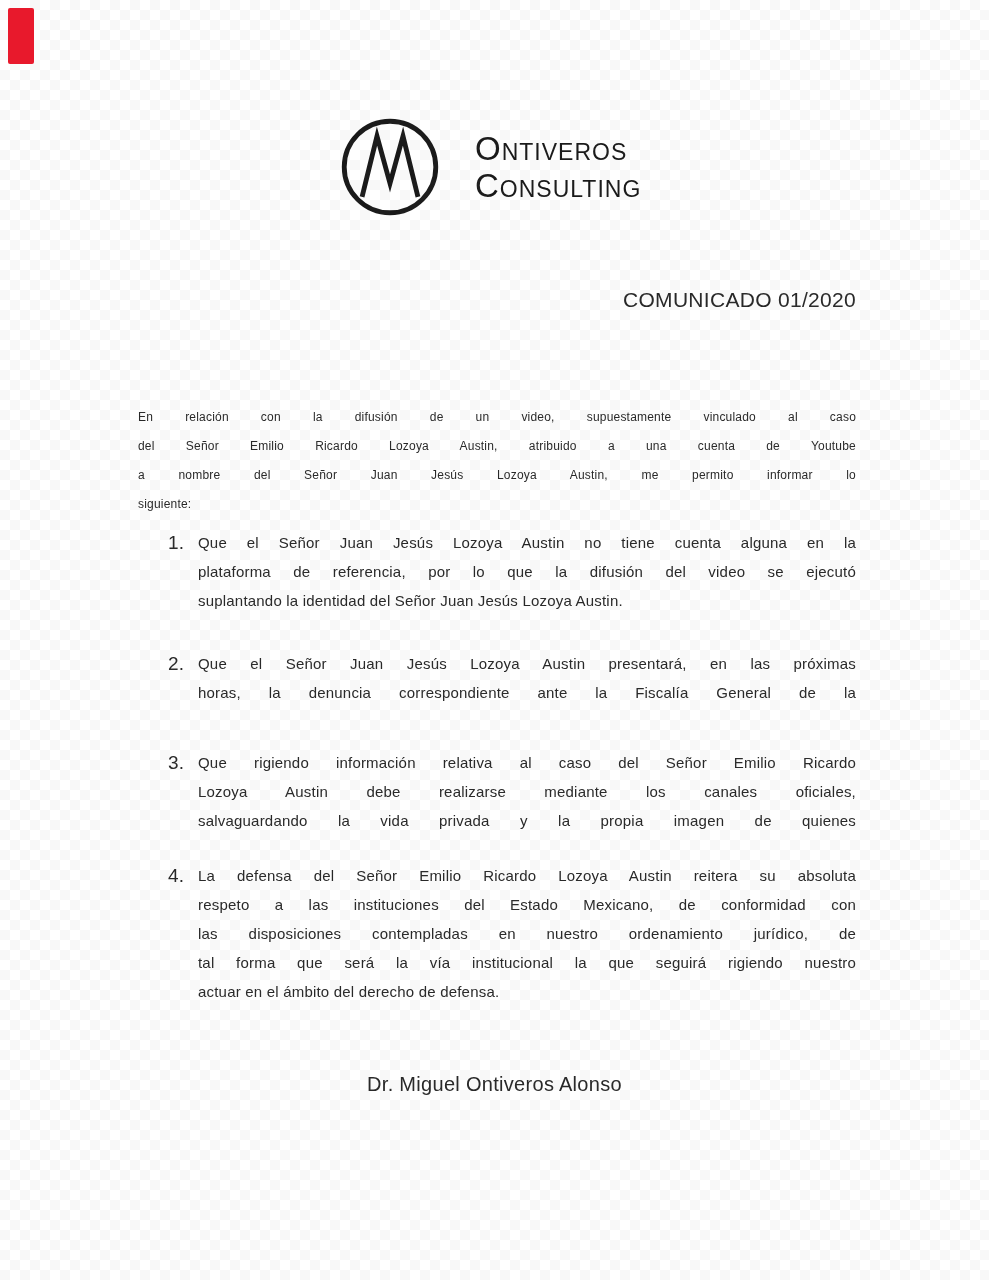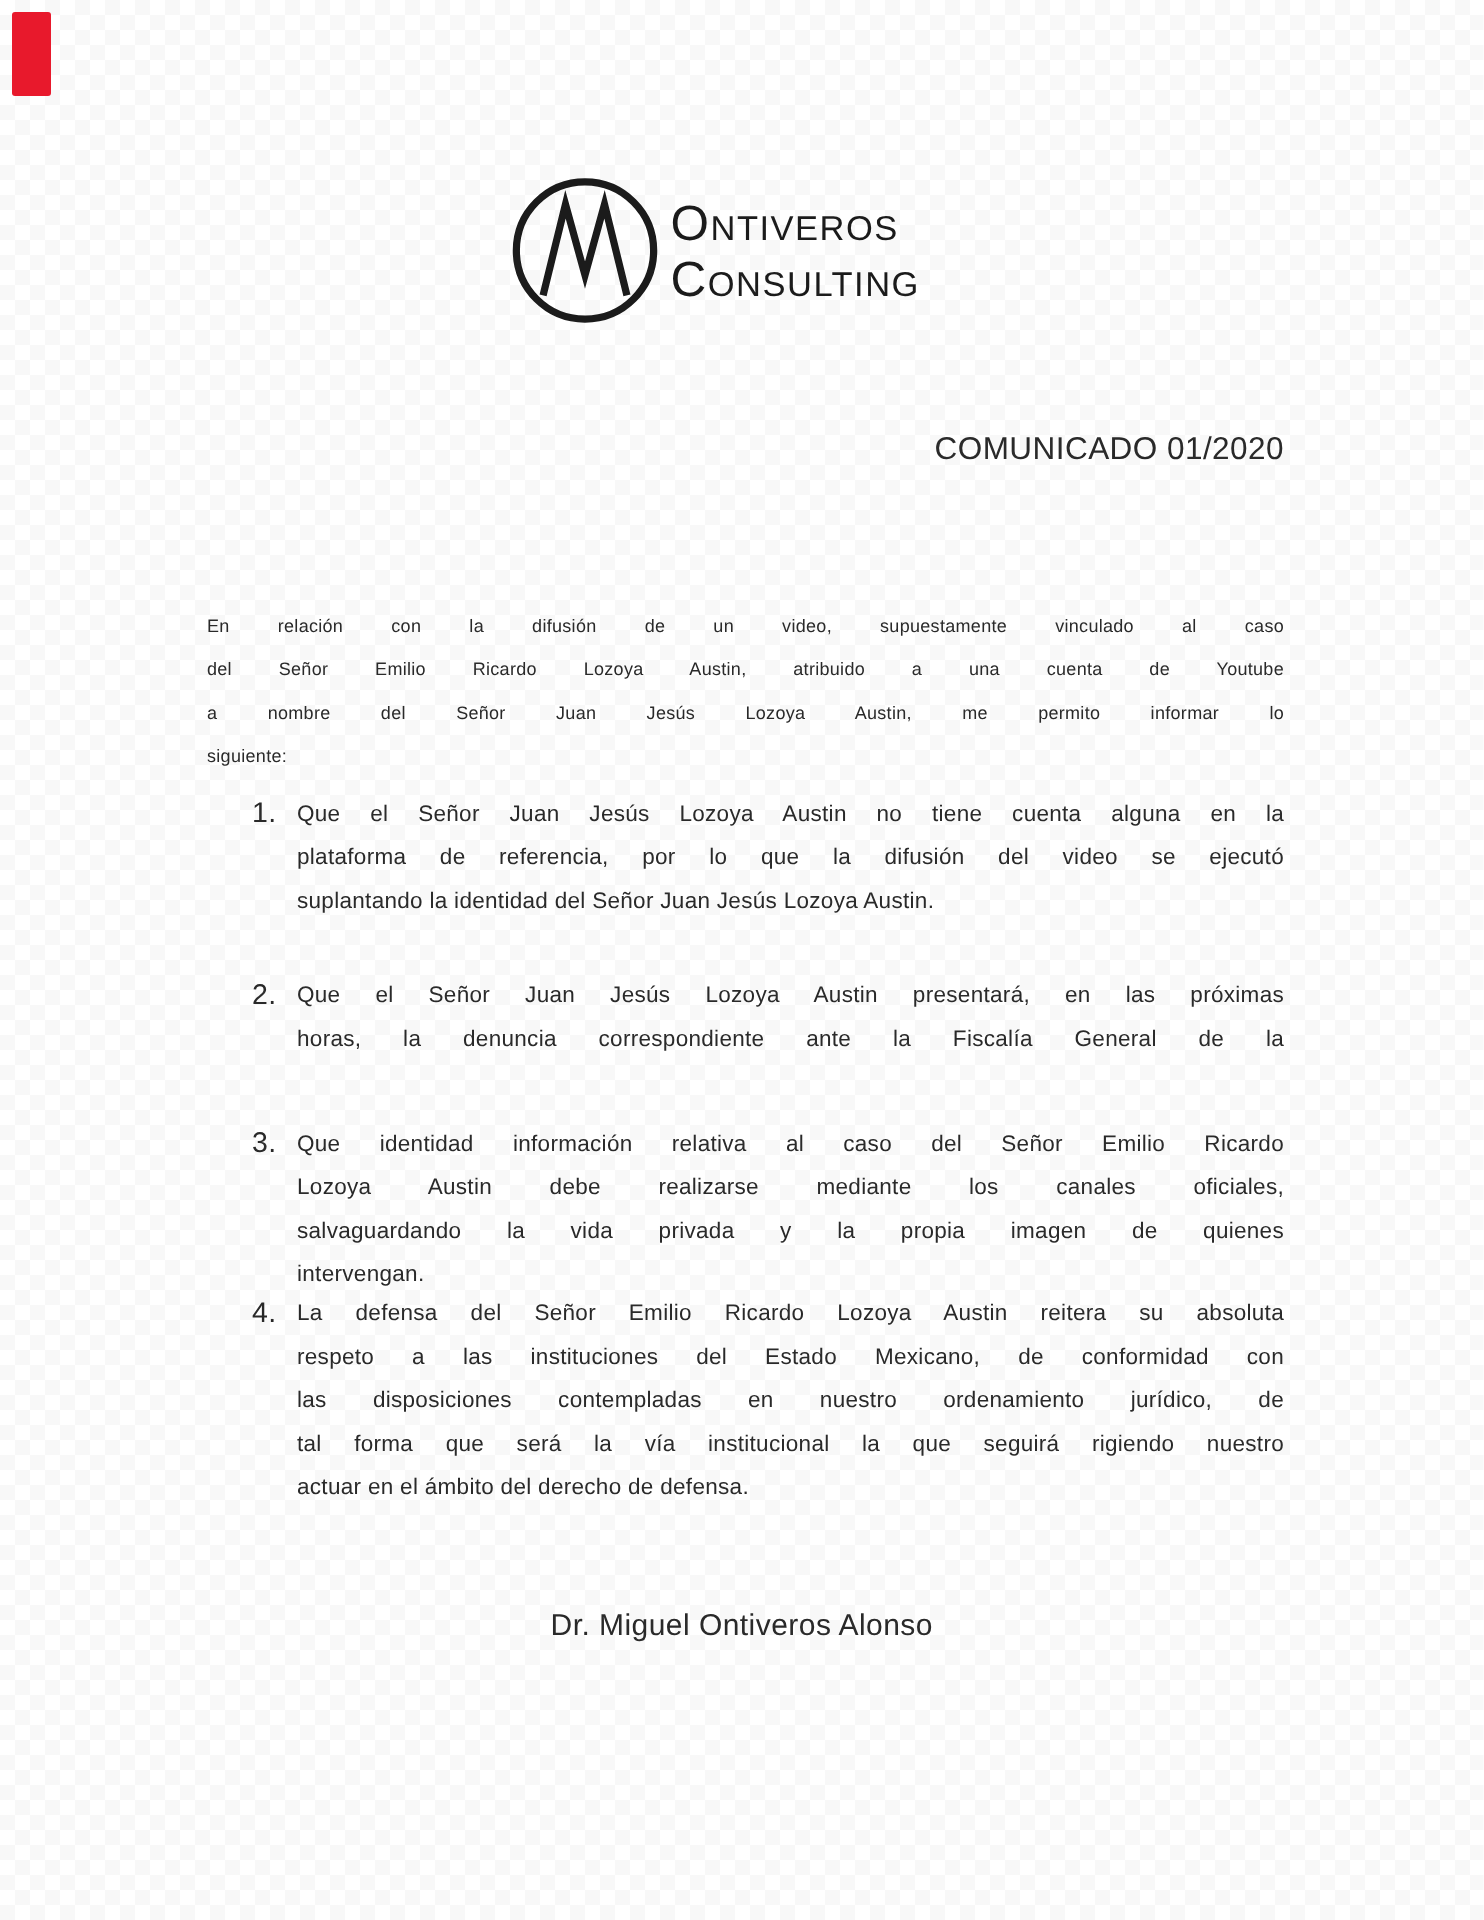--- a/index.html
+++ b/index.html
@@ -13,21 +13,21 @@
     background:
       conic-gradient(#f8f8f8 90deg,#ffffff 90deg 180deg,#f8f8f8 180deg 270deg,#ffffff 270deg);
     background-size:20px 20px;
   }
   .corner-mark{
     position:absolute;left:8px;top:8px;width:26px;height:56px;
     border-radius:2px;
   }
   .logo{
     position:absolute;left:337px;top:114px;
-    display:flex;align-items:center;gap:4px;
+    display:flex;align-items:center;gap:32px;
   }
   .logo-mark{width:106px;height:106px;display:block;}
   .logo-mark circle{fill:none;stroke:#1b1b1b;stroke-width:5;}
   .logo-mark path{fill:none;stroke:#1b1b1b;stroke-width:5;stroke-miterlimit:10;}
   .logo-name{
     font-variant:small-caps;
     font-size:33px;line-height:37px;
     letter-spacing:1px;color:#1b1b1b;
     white-space:nowrap;
   }
@@ -102,24 +102,23 @@
     <li class="item" style="top:649px">
       <span class="num">2.</span>
       <div class="itext">
           <div class="jline">Que el Señor Juan Jesús Lozoya Austin presentará, en las próximas</div>
           <div class="jline">horas, la denuncia correspondiente ante la Fiscalía General de la</div>
         </div>
     </li>
     <li class="item" style="top:748px">
       <span class="num">3.</span>
       <div class="itext">
-          <div class="jline">Que identidad información relativa al caso del Señor Emilio Ricardo</div>
+          <div class="jline">Que rigiendo información relativa al caso del Señor Emilio Ricardo</div>
           <div class="jline">Lozoya Austin debe realizarse mediante los canales oficiales,</div>
           <div class="jline">salvaguardando la vida privada y la propia imagen de quienes</div>
-          <div class="jline last">intervengan.</div>
         </div>
     </li>
     <li class="item" style="top:861px">
       <span class="num">4.</span>
       <div class="itext">
           <div class="jline">La defensa del Señor Emilio Ricardo Lozoya Austin reitera su absoluta</div>
           <div class="jline">respeto a las instituciones del Estado Mexicano, de conformidad con</div>
           <div class="jline">las disposiciones contempladas en nuestro ordenamiento jurídico, de</div>
           <div class="jline">tal forma que será la vía institucional la que seguirá rigiendo nuestro</div>
           <div class="jline last">actuar en el ámbito del derecho de defensa.</div>

